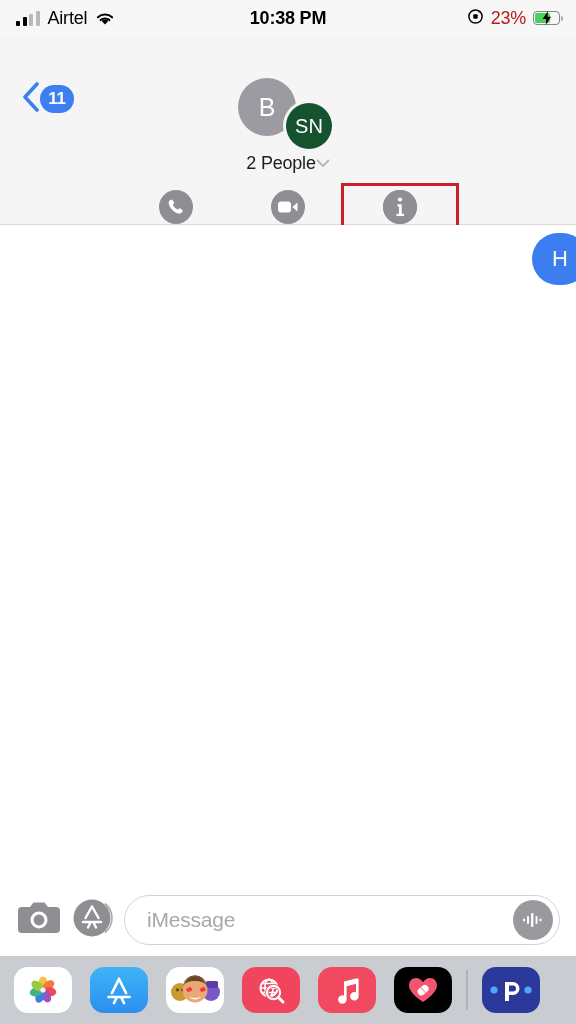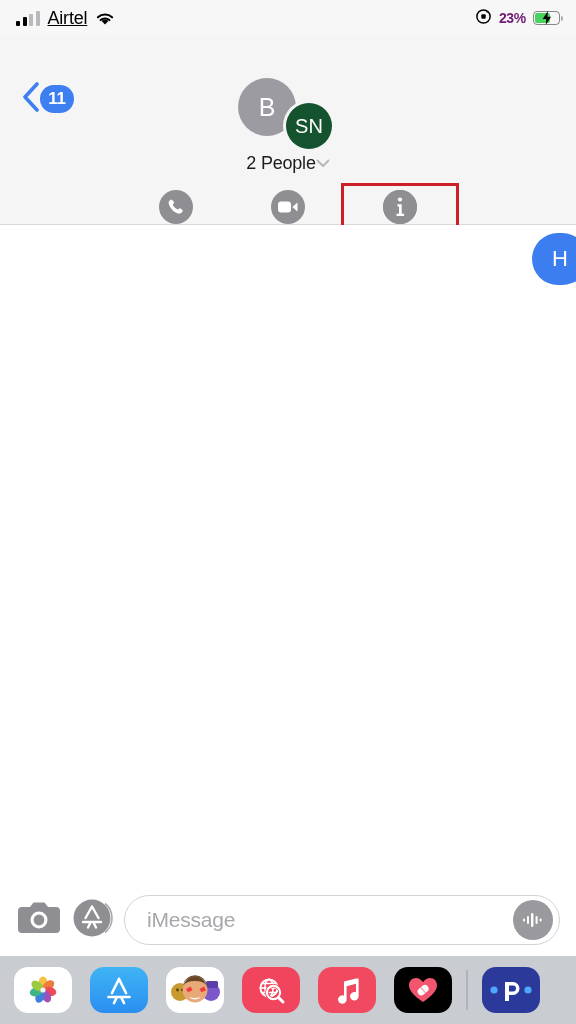--- a/index.html
+++ b/index.html
@@ -52,44 +52,42 @@
     border-radius: 1px;
   }
   .signal-bars i:nth-child(1) { height: 5px; }
   .signal-bars i:nth-child(2) { height: 9px; }
   .signal-bars i:nth-child(3) { height: 12px; background: #b9b9bd; }
   .signal-bars i:nth-child(4) { height: 15px; background: #b9b9bd; }
   .carrier {
     font-size: 18px;
     color: #000;
     letter-spacing: -0.2px;
-    text-decoration: underline;
   }
   .wifi { width: 20px; height: 15px; display:block; }
   .sb-time {
     position: absolute;
     left: 0; right: 0;
     text-align: center;
     font-size: 18px;
     font-weight: bold;
     color: #000;
     letter-spacing: -0.2px;
     pointer-events: none;
   }
   .sb-right {
     margin-left: auto;
     display: flex;
     align-items: center;
     gap: 7px;
   }
   .battery-pct {
-    font-size: 14px;
-    color: #701a75;
+    font-size: 18px;
+    color: #b91c1c;
     letter-spacing: -0.3px;
-    font-weight: bold;
   }
   .battery {
     position: relative;
     width: 27px;
     height: 14px;
     border: 1.5px solid rgba(0,0,0,0.45);
     border-radius: 4px;
     box-sizing: border-box;
   }
   .battery::after {
@@ -362,20 +360,21 @@
       <span class="carrier">Airtel</span>
       <span>
         <svg class="wifi" viewBox="0 0 20 15">
           <path d="M10 13.6 L6.6 9.9 a5 5 0 0 1 6.8 0 Z" fill="#000"></path>
           <path d="M2.9 6.3 a10.5 10.5 0 0 1 14.2 0" stroke="#000" stroke-width="2.1" fill="none" stroke-linecap="round"></path>
           <path d="M5.6 9.1 a6.7 6.7 0 0 1 8.8 0" stroke="#000" stroke-width="2" fill="none" stroke-linecap="round"></path>
         </svg>
       </span>
     </div>
 
+    <div class="sb-time">10:38 PM</div>
 
     <div class="sb-right">
       <span>
         <svg width="17" height="17" viewBox="0 0 17 17">
           <circle cx="8.5" cy="8.5" r="6.6" fill="none" stroke="#000" stroke-width="1.5"></circle>
           <rect x="6.3" y="6.2" width="4.4" height="4.6" rx="1" fill="#000"></rect>
           <path d="M11.6 2.6 l2.0 1.1 -2.0 1.2 Z" fill="#000"></path>
         </svg>
       </span>
       <span class="battery-pct">23%</span>

